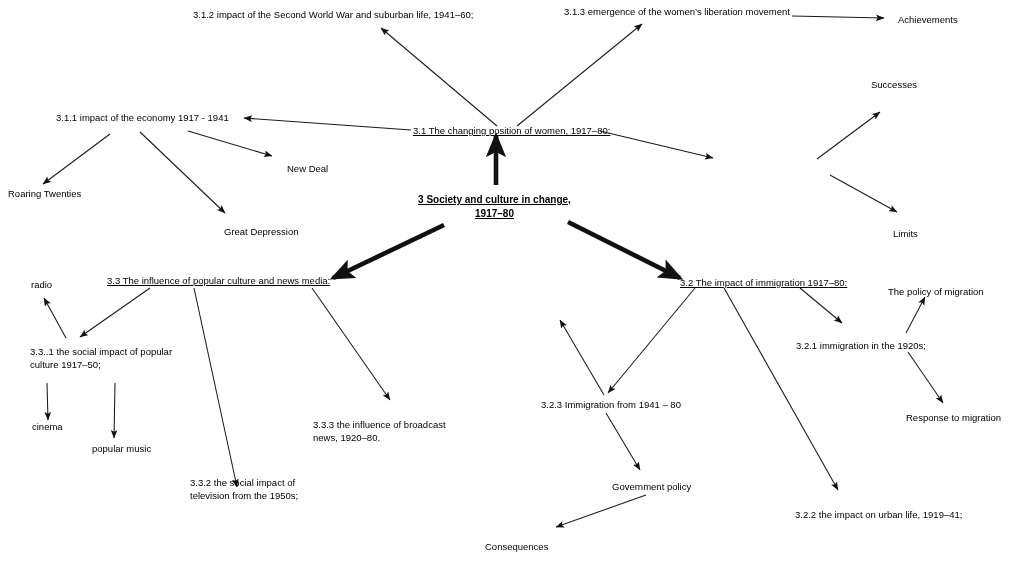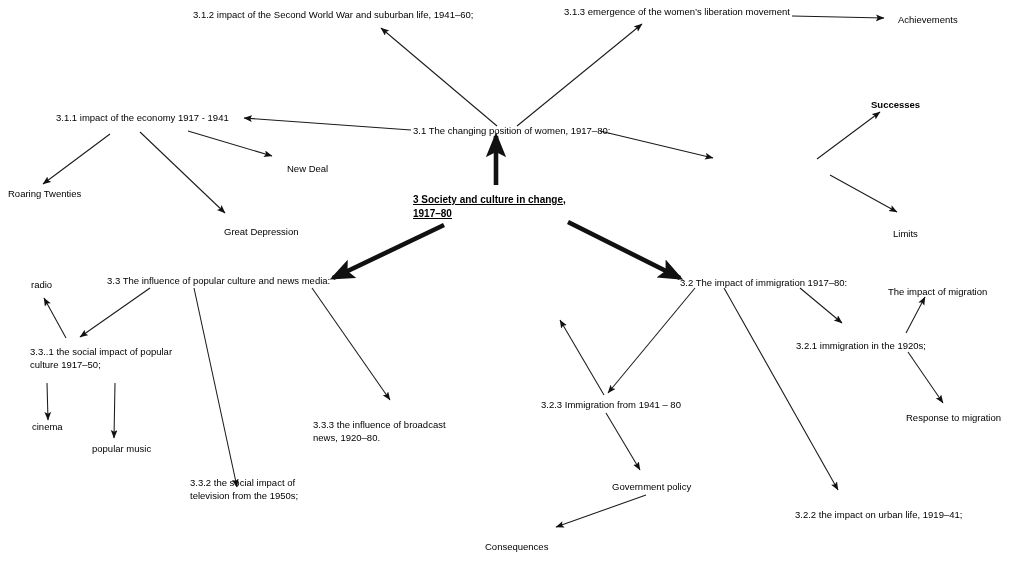--- a/index.html
+++ b/index.html
@@ -26,25 +26,26 @@
   .node {
     position: absolute;
     font-size: 9.5px;
     line-height: 13px;
     color: #000000;
     white-space: pre-line;
   }
   .node.center {
     font-weight: bold;
     text-decoration: underline;
-    text-align: left;
+    text-align: center;
     font-size: 10px;
     line-height: 14px;
   }
   .node.branch {
+    text-decoration: underline;
   }
 </style>
 </head>
 <body>
 
 <div id="canvas">
 
   <svg id="edges" viewBox="0 0 1024 576">
     <defs>
       <marker id="ah-thin" markerWidth="9" markerHeight="9" refX="7.6" refY="3.2" orient="auto" markerUnits="strokeWidth">
@@ -129,21 +130,21 @@
 
   <div class="node" style="left:56px; top:111px;">3.1.1 impact of the economy 1917 - 1941</div>
 
   <div class="node" style="left:8px; top:187px;">Roaring Twenties</div>
 
   <div class="node" style="left:287px; top:162px;">New Deal</div>
 
   <div class="node" style="left:180px; top:225px;margin-left:44px;">Great Depression</div>
 
 
-  <div class="node" style="left:871px; top:98px;font-weight:bold;">Successes</div>
+  <div class="node" style="left:871px; top:78px;">Successes</div>
 
   <div class="node" style="left:893px; top:227px;">Limits</div>
 
   <div class="node branch" style="left:107px; top:274px;">3.3 The influence of popular culture and news media:</div>
 
   <div class="node" style="left:30px; top:345px; width:145px;">3.3..1 the social impact of popular
 culture 1917–50;</div>
 
   <div class="node" style="left:31px; top:278px;">radio</div>
 
@@ -154,21 +155,21 @@
   <div class="node" style="left:190px; top:476px; width:160px;">3.3.2 the social impact of
 television from the 1950s;</div>
 
   <div class="node" style="left:313px; top:418px; width:150px;">3.3.3 the influence of broadcast
 news, 1920–80.</div>
 
   <div class="node branch" style="left:645px; top:276px;margin-left:35px;">3.2 The impact of immigration 1917–80:</div>
 
   <div class="node" style="left:796px; top:339px;">3.2.1 immigration in the 1920s;</div>
 
-  <div class="node" style="left:888px; top:285px;">The impact of migration</div>
+  <div class="node" style="left:888px; top:285px;">The policy of migration</div>
 
   <div class="node" style="left:906px; top:411px;">Response to migration</div>
 
   <div class="node" style="left:795px; top:508px;">3.2.2 the impact on urban life, 1919–41;</div>
 
   <div class="node" style="left:541px; top:398px;">3.2.3 Immigration from 1941 – 80</div>
 
 
   <div class="node" style="left:612px; top:480px;">Government policy</div>
 

